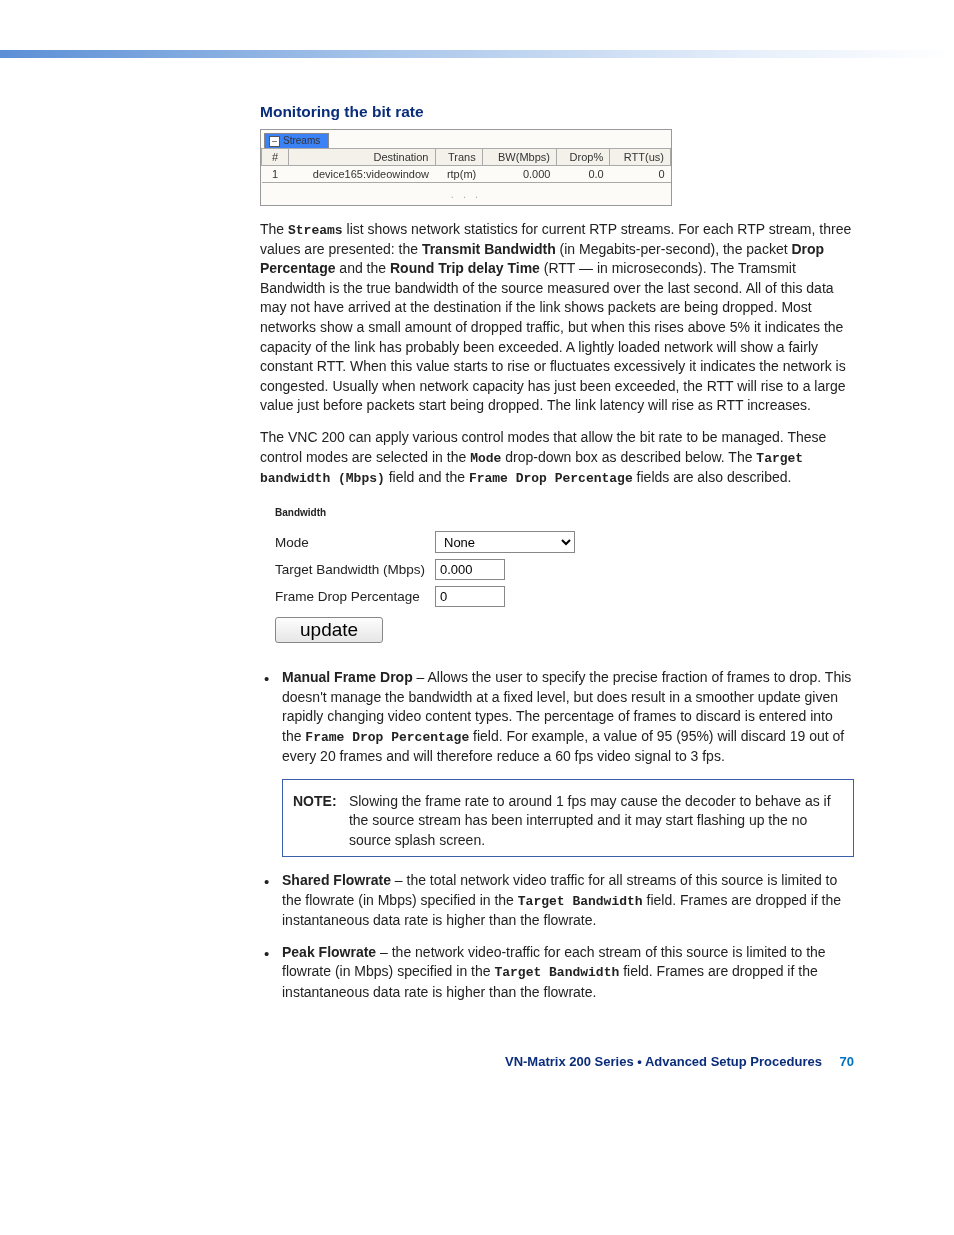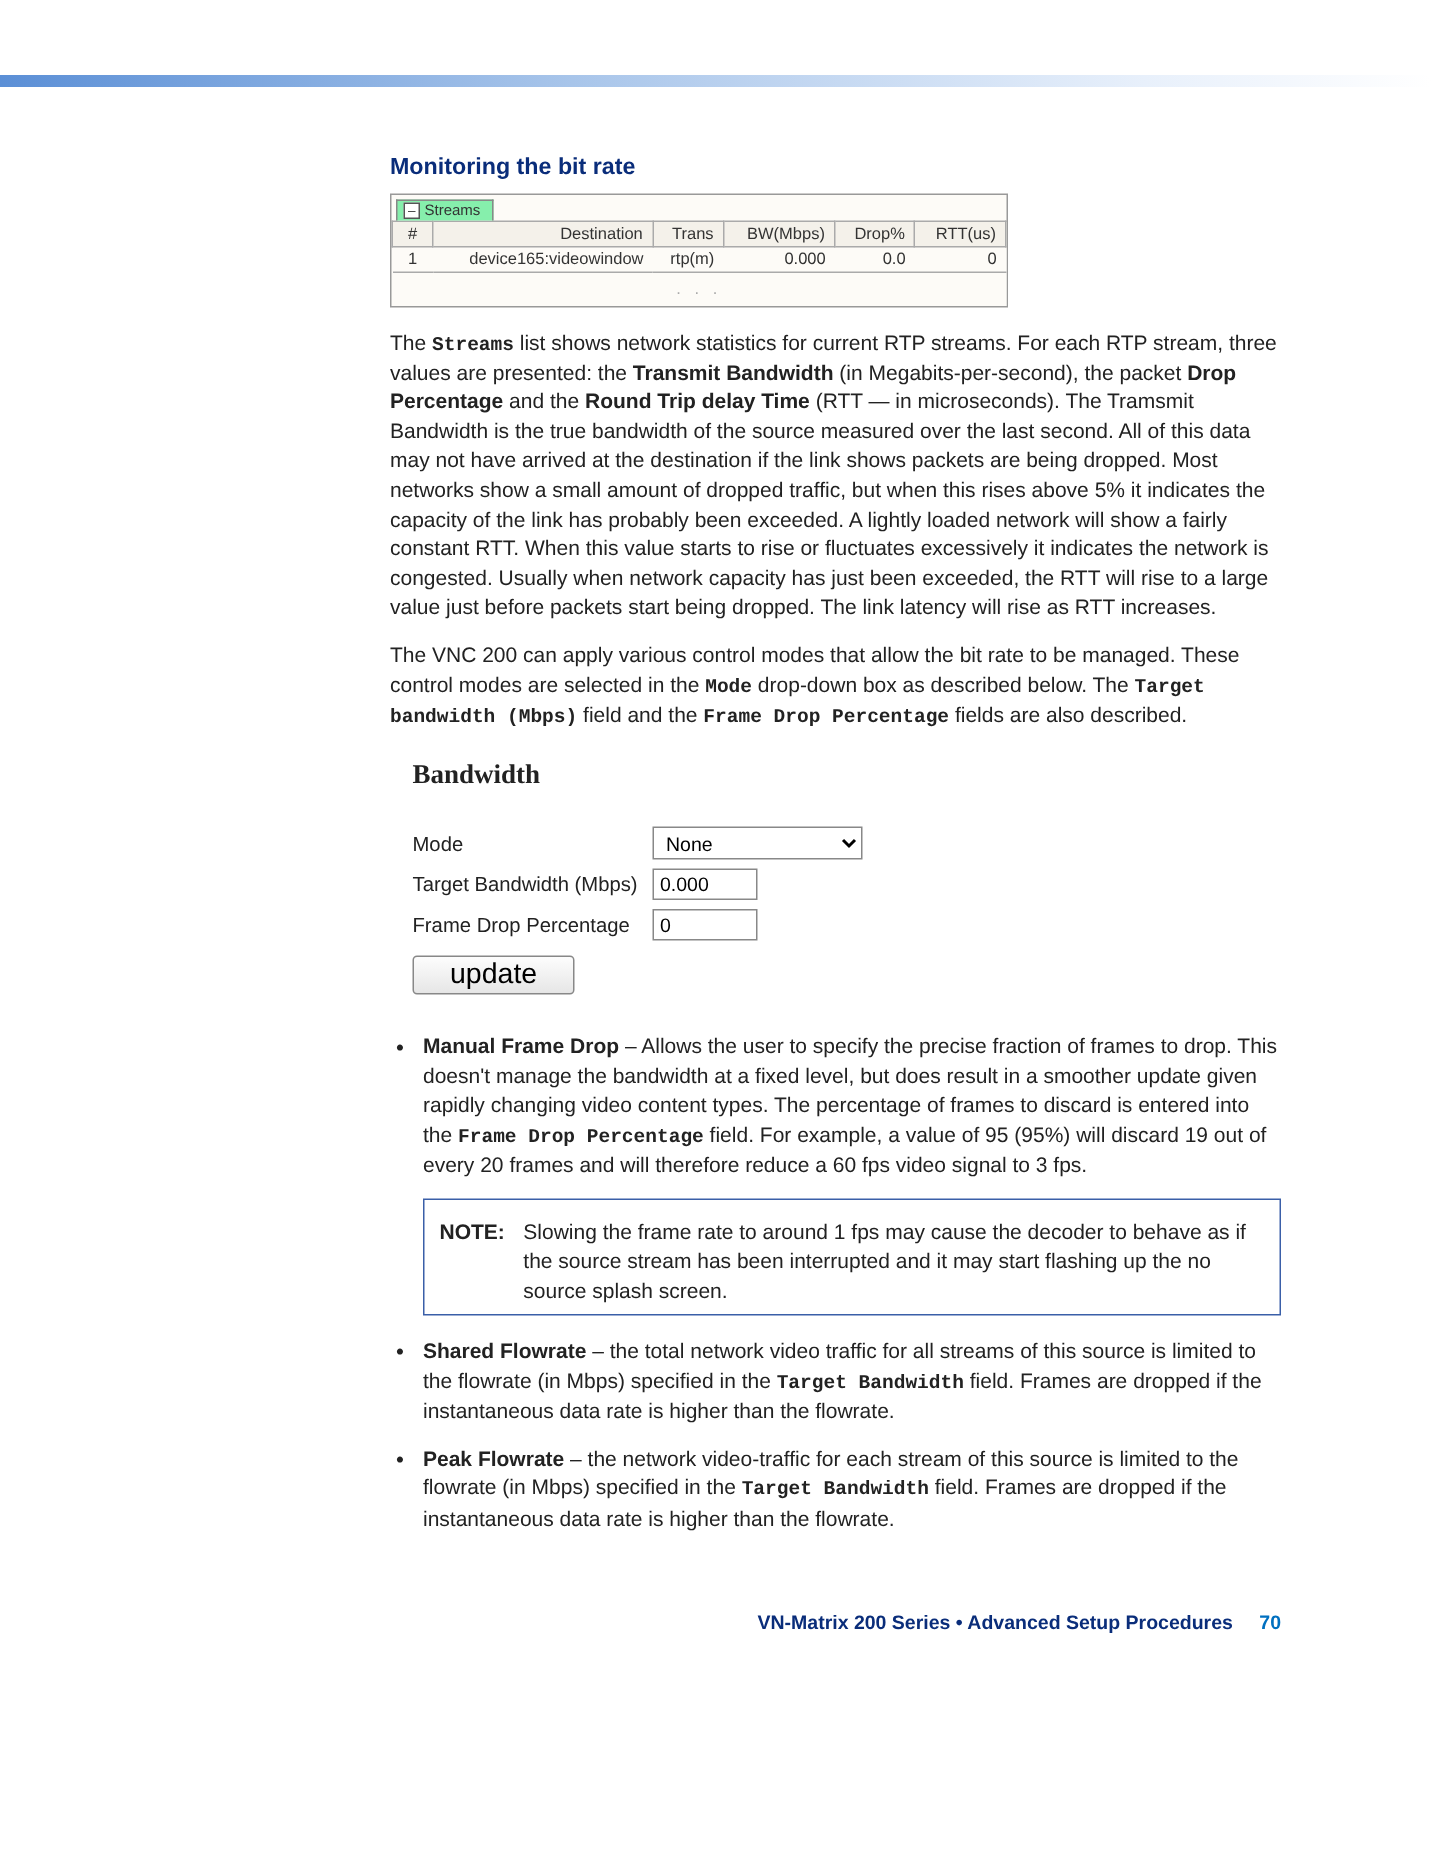--- a/index.html
+++ b/index.html
@@ -45,21 +45,21 @@
     width: 410px;
     background: #fdfbf7;
     border: 1px solid #999;
     margin: 8px 0 14px 0;
     font-family: Verdana, Arial, sans-serif;
     font-size: 11px;
     color: #333;
   }
   .streams-tab {
     display: inline-block;
-    background: #86efac;
+    background: #3b82f6;
     border: 1px solid #888;
     border-bottom: none;
     padding: 1px 8px 1px 4px;
     margin: 3px 0 0 3px;
     font-size: 10px;
   }
   .streams-tab .minus {
     display:inline-block; width:9px; height:9px; line-height:8px;
     text-align:center; border:1px solid #555; background:#fff; margin-right:3px;
     font-size:9px;
@@ -92,21 +92,21 @@
   .bw-form {
     border: 1px solid #fff;
     width: 320px;
     margin: 10px 0 16px 0;
     font-family: Arial, sans-serif;
     font-size: 13.5px;
     color: #222;
     padding: 6px 8px 8px 14px;
     background: #fff;
   }
-  .bw-form .bw-title { font-weight: bold; margin-bottom: 24px; font-size: 18px; font-family: Liberation Serif, serif;}
+  .bw-form .bw-title { font-weight: bold; margin-bottom: 13px; font-size: 10px;}
   .bw-form .row { display:flex; align-items:center; margin-bottom:6px; }
   .bw-form .lbl { width: 160px; }
   .bw-form select, .bw-form input[type=text] {
     font-family: Arial, sans-serif;
     font-size: 13px;
     border: 1px solid #888;
     background:#fff;
     padding: 1px 4px;
   }
   .bw-form select { width: 140px; height:22px;}

